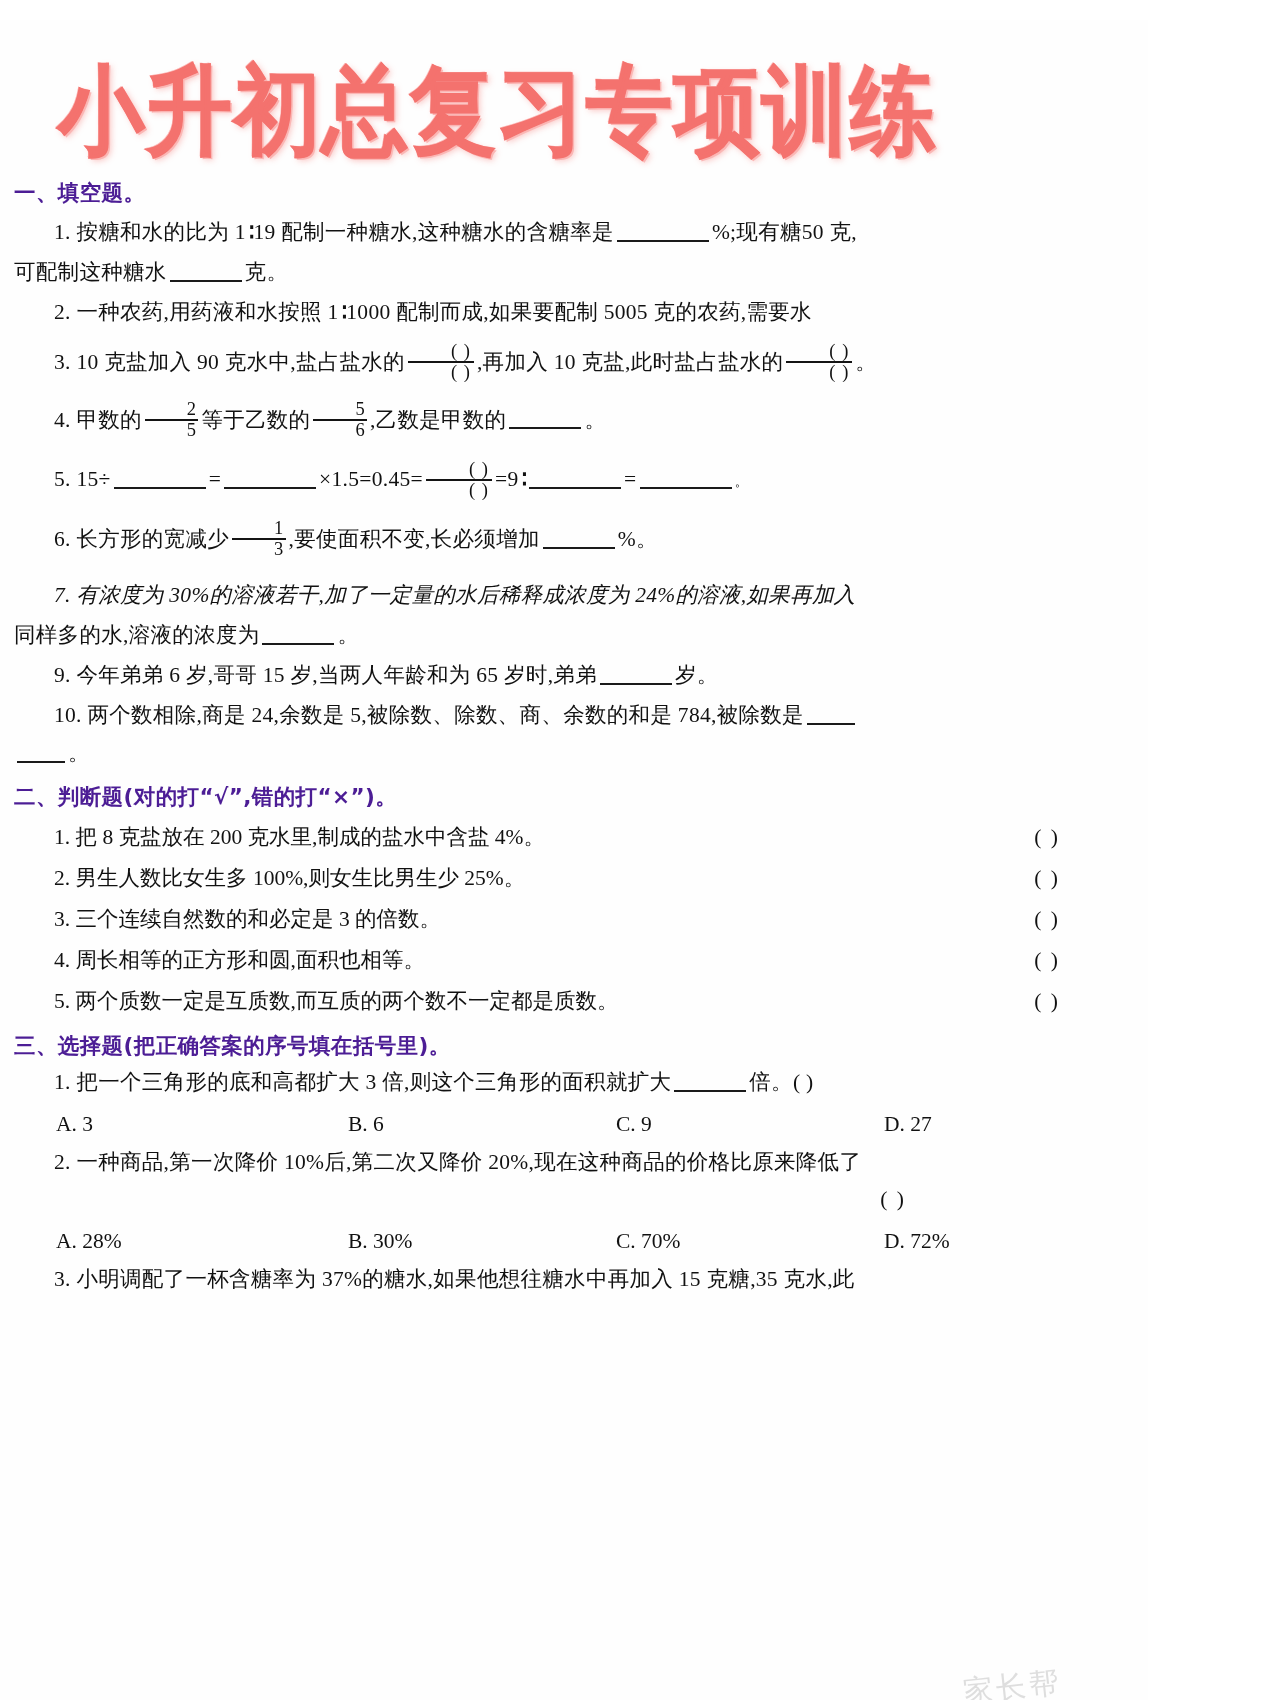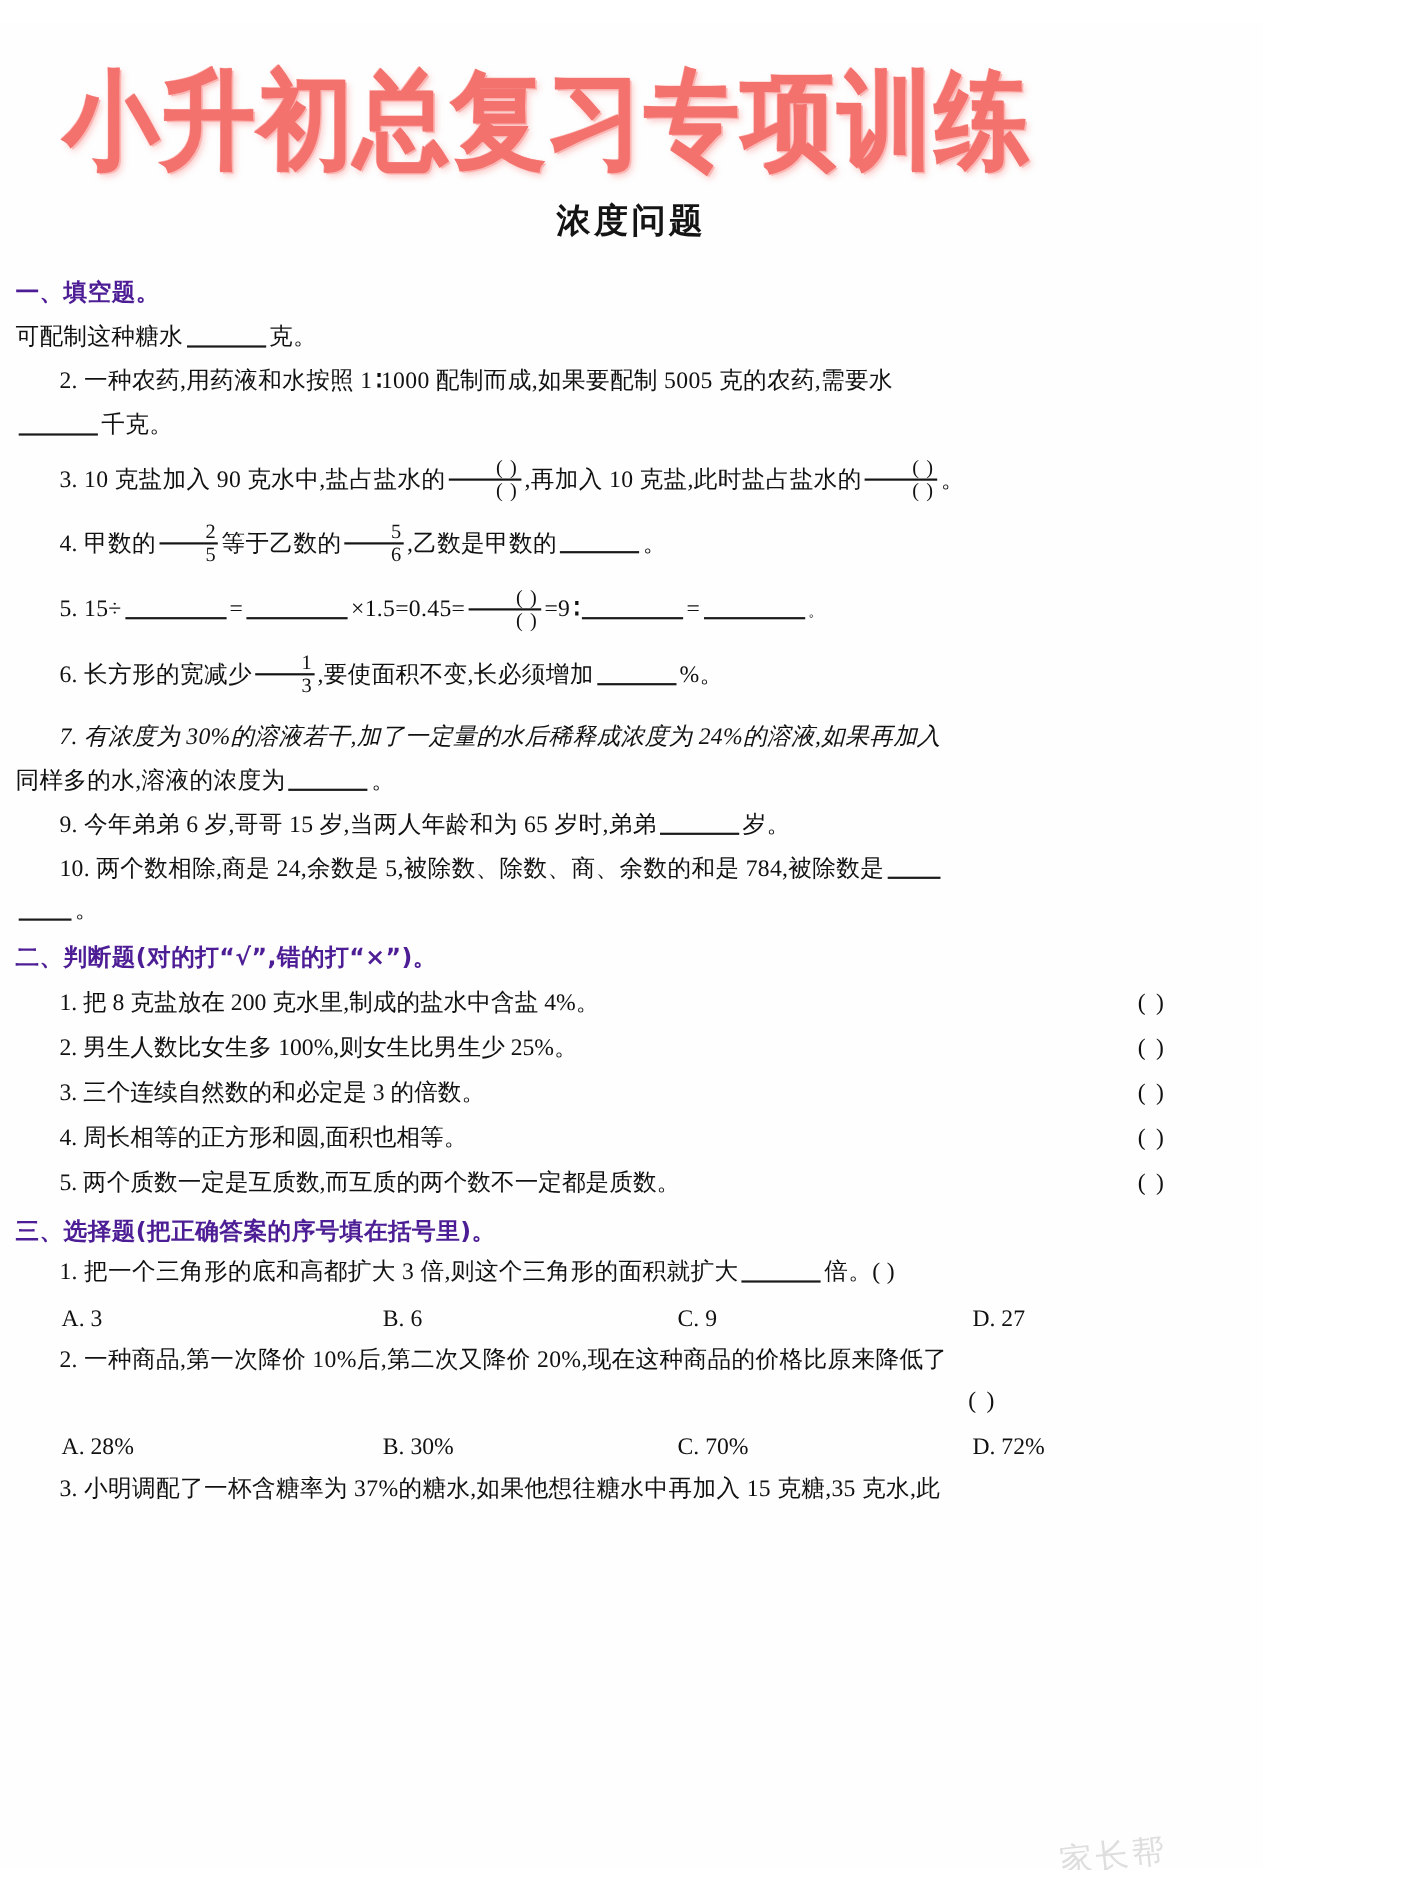--- a/index.html
+++ b/index.html
@@ -164,36 +164,36 @@
 </style>
 </head>
 <body>
 
 <div class="page">
 
   <div class="title-wrap">
     <div class="main-title">小升初总复习专项训练</div>
   </div>
 
-  <div class="subtitle">浓度问题</div>
 
   <div class="content">
 
     <div class="sec-head">一、填空题。</div>
 
+    <div class="q">
+      <span>1.</span>
+      <span>按糖和水的比为 1∶19 配制一种糖水,这种糖水的含糖率是</span><span class="blank"></span><span>%;现有糖50 克,</span>
+    </div>
     <div class="q cont">
       <span>可配制这种糖水</span><span class="blank sm"></span><span>克。</span>
     </div>
 
     <div class="q">
       <span>2.</span>
       <span>一种农药,用药液和水按照 1∶1000 配制而成,如果要配制 5005 克的农药,需要水</span>
-    </div>
-    <div class="q cont">
-      <span class="blank sm"></span><span>千克。</span>
     </div>
 
     <div class="q" style="margin-top:14px;">
       <span>3.</span>
       <span>10 克盐加入 90 克水中,盐占盐水的</span><span class="frac frac-wide"><span class="num paren-row">(    )</span><span class="den paren-row">(    )</span></span><span>,再加入 10 克盐,此时盐占盐水的</span><span class="frac frac-wide"><span class="num paren-row">(    )</span><span class="den paren-row">(    )</span></span><span>。</span>
     </div>
 
     <div class="q" style="margin-top:18px;">
       <span>4.</span>
       <span>甲数的</span><span class="frac"><span class="num">2</span><span class="den">5</span></span><span>等于乙数的</span><span class="frac"><span class="num">5</span><span class="den">6</span></span><span>,乙数是甲数的</span><span class="blank sm"></span><span>。</span>

